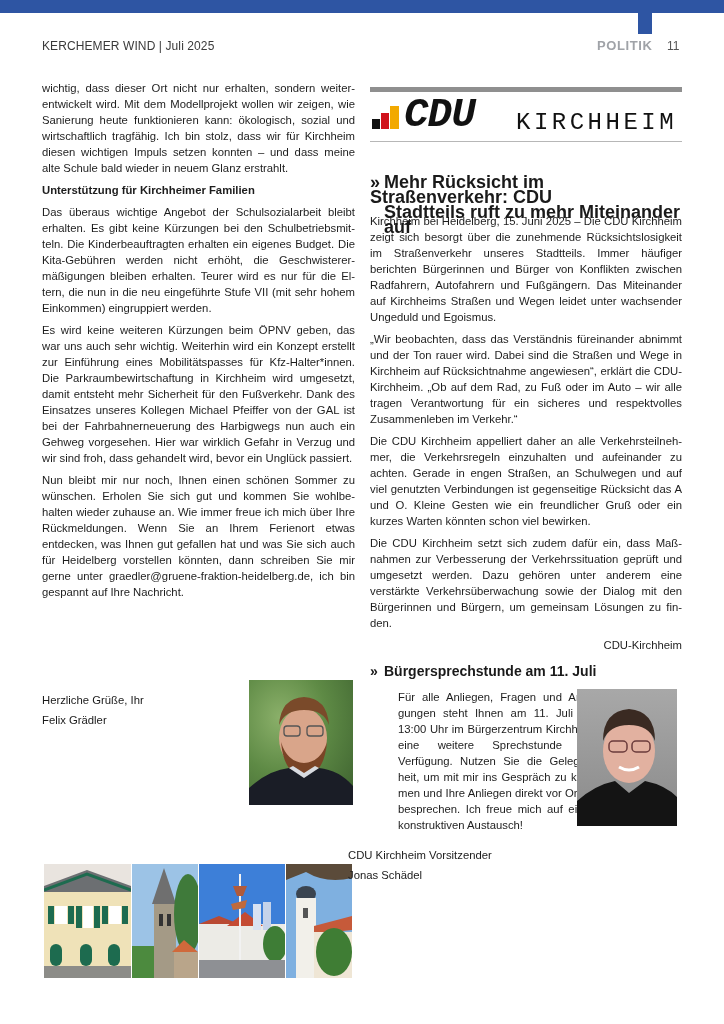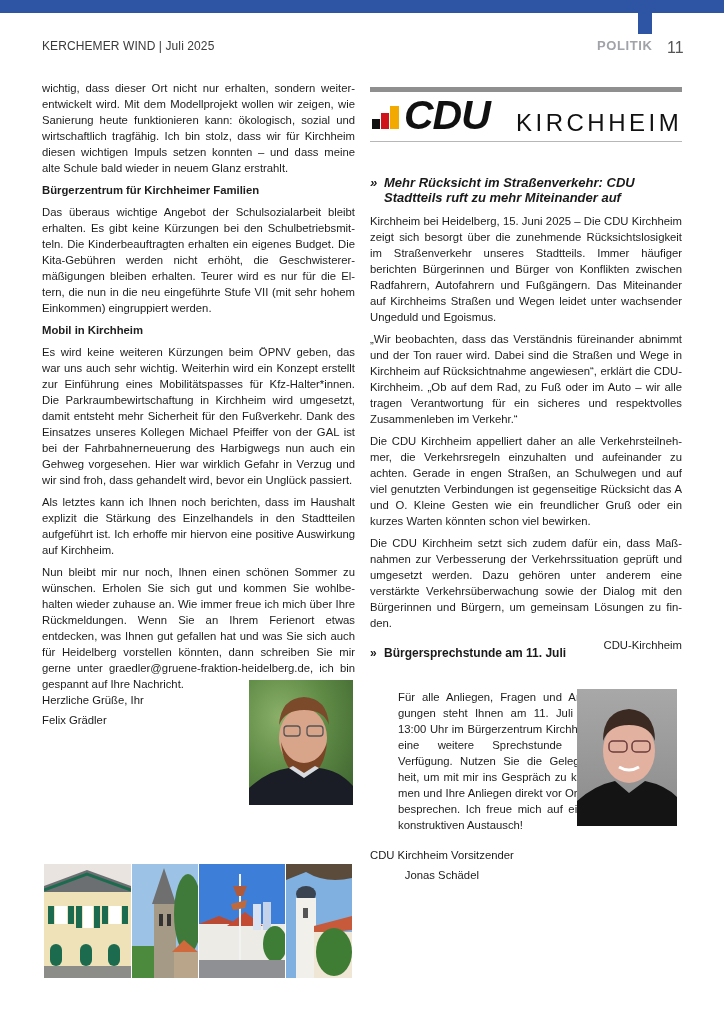--- a/index.html
+++ b/index.html
@@ -2,72 +2,70 @@
 <html><head>
 <meta charset="utf-8">
 <style>
   html, body { margin:0; padding:0; }
   body { width:724px; height:1024px; background:#ffffff; position:relative; overflow:hidden;
          font-family:"Liberation Sans", sans-serif; color:#1a1a1a; }
   .topbar { position:absolute; left:0; top:0; width:724px; height:13px; background:#2e55a3; }
   .toptab { position:absolute; left:638px; top:13px; width:14px; height:21px; background:#2e55a3; }
   .hdr-left { position:absolute; left:42px; top:39px; font-size:12px; color:#3a3a3a; letter-spacing:0.1px; }
   .hdr-section { position:absolute; left:597px; top:38px; font-size:13px; font-weight:bold; color:#a0a3a8; letter-spacing:0.6px; }
-  .hdr-page { position:absolute; left:667px; top:39px; font-size:16px; color:#555; }
+  .hdr-page { position:absolute; left:667px; top:39px; font-size:12px; color:#555; }
 
   .col { position:absolute; font-size:11.3px; line-height:16px; color:#1d1d1d; }
   .col p { margin:0 0 6px 0; text-align:justify; hyphens:manual; }
   .col h4 { margin:0 0 6px 0; font-size:11.3px; font-weight:bold; line-height:16px; }
   .left { left:42px; top:80px; width:313px; }
   .right { left:370px; top:213px; width:312px; }
 
   .sign { position:absolute; font-size:11.3px; line-height:20px; }
   .sign-left { left:42px; top:690px; }
   .photo { position:absolute; overflow:hidden; }
   .photo-felix { left:249px; top:680px; width:104px; height:125px;
      background: radial-gradient(ellipse at 30% 30%, #8bb06a 0%, #5e8a45 45%, #3b5f2e 100%); }
   .photo-jonas { left:577px; top:689px; width:100px; height:137px;
      background: linear-gradient(180deg,#a8a8a8 0%, #8a8a8a 100%); }
 
-  .logo-wrap { position:absolute; left:370px; top:87px; width:312px; height:56px; }
+  .logo-wrap { position:absolute; left:370px; top:87px; width:312px; height:56px;font-family:Liberation Mono, monospace; }
   .logo-topbar { position:absolute; left:0; top:0; width:312px; height:5px; background:#8f8f8f; }
   .logo-bottomline { position:absolute; left:0; top:54px; width:312px; height:1px; background:#b7b7b7; }
   .logo-bars { position:absolute; left:2px; top:16px; width:28px; height:26px; }
   .logo-cdu { position:absolute; left:34px; top:6px; font-size:41px; font-weight:bold; font-style:italic;
               color:#111; letter-spacing:-1px; line-height:44px; }
   .logo-town { position:absolute; left:146px; top:22px; font-size:24px; color:#111; letter-spacing:3.5px; line-height:28px; }
 
   .headline { position:absolute; left:370px; font-weight:bold; color:#1a1a1a; }
   .headline .raquo { display:inline-block; width:14px; font-weight:bold; }
-  .h1 { top:175px; font-size:13px; line-height:15px; width:312px;font-style:italic; }
+  .h1 { top:175px; font-size:18px; line-height:15px; width:312px; }
   .h1 .line2 { display:block; padding-left:14px; }
-  .h2 { top:644px; font-size:12px; line-height:18px; }
+  .h2 { top:662px; font-size:14px; line-height:18px; }
 
   .box2 { position:absolute; left:370px; top:689px; width:198px; font-size:11.3px; line-height:16px; color:#1d1d1d; text-align:justify;margin-left:28px; }
-  .sign-right { left:370px; top:845px;text-align:center; }
+  .sign-right { left:348px; top:845px; }
 
   .collage { position:absolute; left:44px; top:864px; width:308px; height:114px; display:flex; gap:1px; }
   .tile { height:114px; position:relative; overflow:hidden; }
 </style>
 </head>
 <body>
 
 <div class="topbar"></div>
 <div class="toptab"></div>
 <div class="hdr-left">KERCHEMER WIND | Juli 2025</div>
 <div class="hdr-section">POLITIK</div>
 <div class="hdr-page">11</div>
 
 <div class="col left">
   <p>wichtig, dass dieser Ort nicht nur erhalten, sondern weiter­entwickelt wird. Mit dem Modellprojekt wollen wir zeigen, wie Sanierung heute funktionieren kann: ökologisch, sozial und wirtschaftlich tragfähig. Ich bin stolz, dass wir für Kirchheim diesen wichtigen Impuls setzen konnten – und dass meine alte Schule bald wieder in neuem Glanz er­strahlt.</p>
-  <h4>Bürgerzentrum für Kirchheimer Familien</h4>
+  <h4>Unterstützung für Kirchheimer Familien</h4>
   <p>Das überaus wichtige Angebot der Schulsozialarbeit bleibt erhalten. Es gibt keine Kürzungen bei den Schulbetriebsmit­teln. Die Kinderbeauftragten erhalten ein eigenes Budget. Die Kita-Gebühren werden nicht erhöht, die Geschwisterer­mäßigungen bleiben erhalten. Teurer wird es nur für die El­tern, die nun in die neu eingeführte Stufe VII (mit sehr ho­hem Einkommen) eingruppiert werden.</p>
-  <h4>Mobil in Kirchheim</h4>
   <p>Es wird keine weiteren Kürzungen beim ÖPNV geben, das war uns auch sehr wichtig. Weiterhin wird ein Konzept er­stellt zur Einführung eines Mobilitätspasses für Kfz-Hal­ter*innen. Die Parkraumbewirtschaftung in Kirchheim wird umgesetzt, damit entsteht mehr Sicherheit für den Fußver­kehr. Dank des Einsatzes unseres Kollegen Michael Pfeiffer von der GAL ist bei der Fahrbahnerneuerung des Harbig­wegs nun auch ein Gehweg vorgesehen. Hier war wirklich Gefahr in Verzug und wir sind froh, dass gehandelt wird, be­vor ein Unglück passiert.</p>
-  <p>Als letztes kann ich Ihnen noch berichten, dass im Haushalt explizit die Stärkung des Einzelhandels in den Stadtteilen aufgeführt ist. Ich erhoffe mir hiervon eine positive Auswir­kung auf Kirchheim.</p>
   <p>Nun bleibt mir nur noch, Ihnen einen schönen Sommer zu wünschen. Erholen Sie sich gut und kommen Sie wohlbe­halten wieder zuhause an. Wie immer freue ich mich über Ihre Rückmeldungen. Wenn Sie an Ihrem Ferienort etwas entdecken, was Ihnen gut gefallen hat und was Sie sich auch für Heidelberg vorstellen könnten, dann schreiben Sie mir gerne unter graedler@gruene-fraktion-heidelberg.de, ich bin gespannt auf Ihre Nachricht.</p>
 </div>
 
 <div class="sign sign-left">
   <div>Herzliche Grüße, Ihr</div>
   <div>Felix Grädler</div>
 </div>
 
 <div class="photo photo-felix" title="Portrait Felix Grädler">
   <svg width="104" height="125" viewBox="0 0 104 125">

